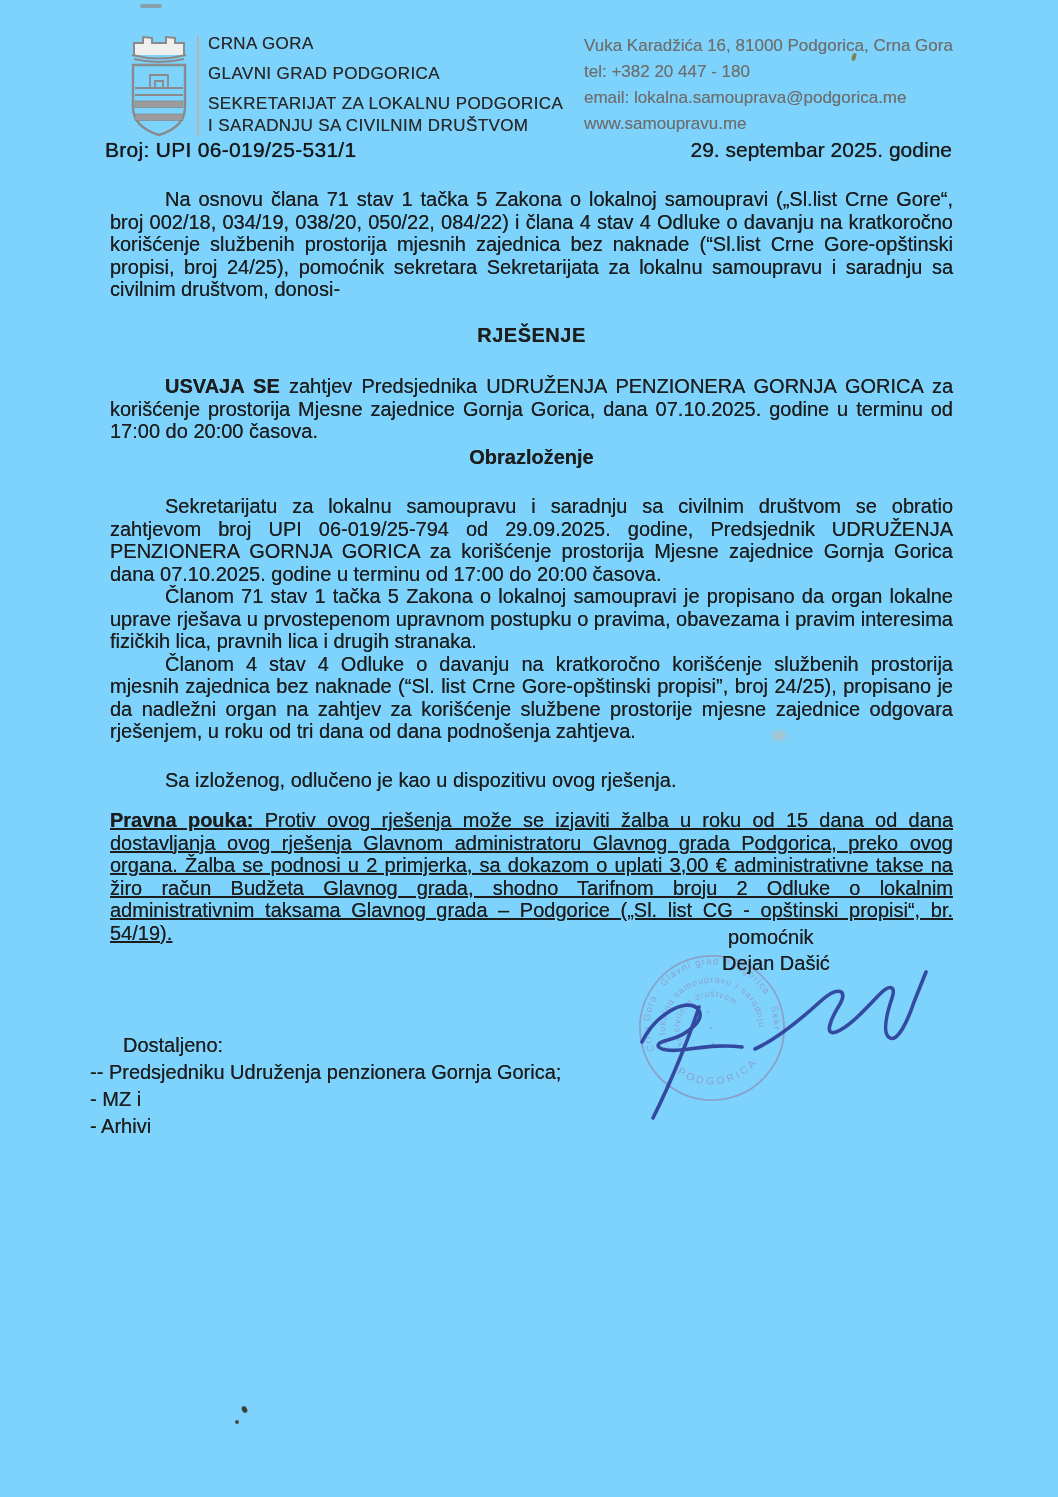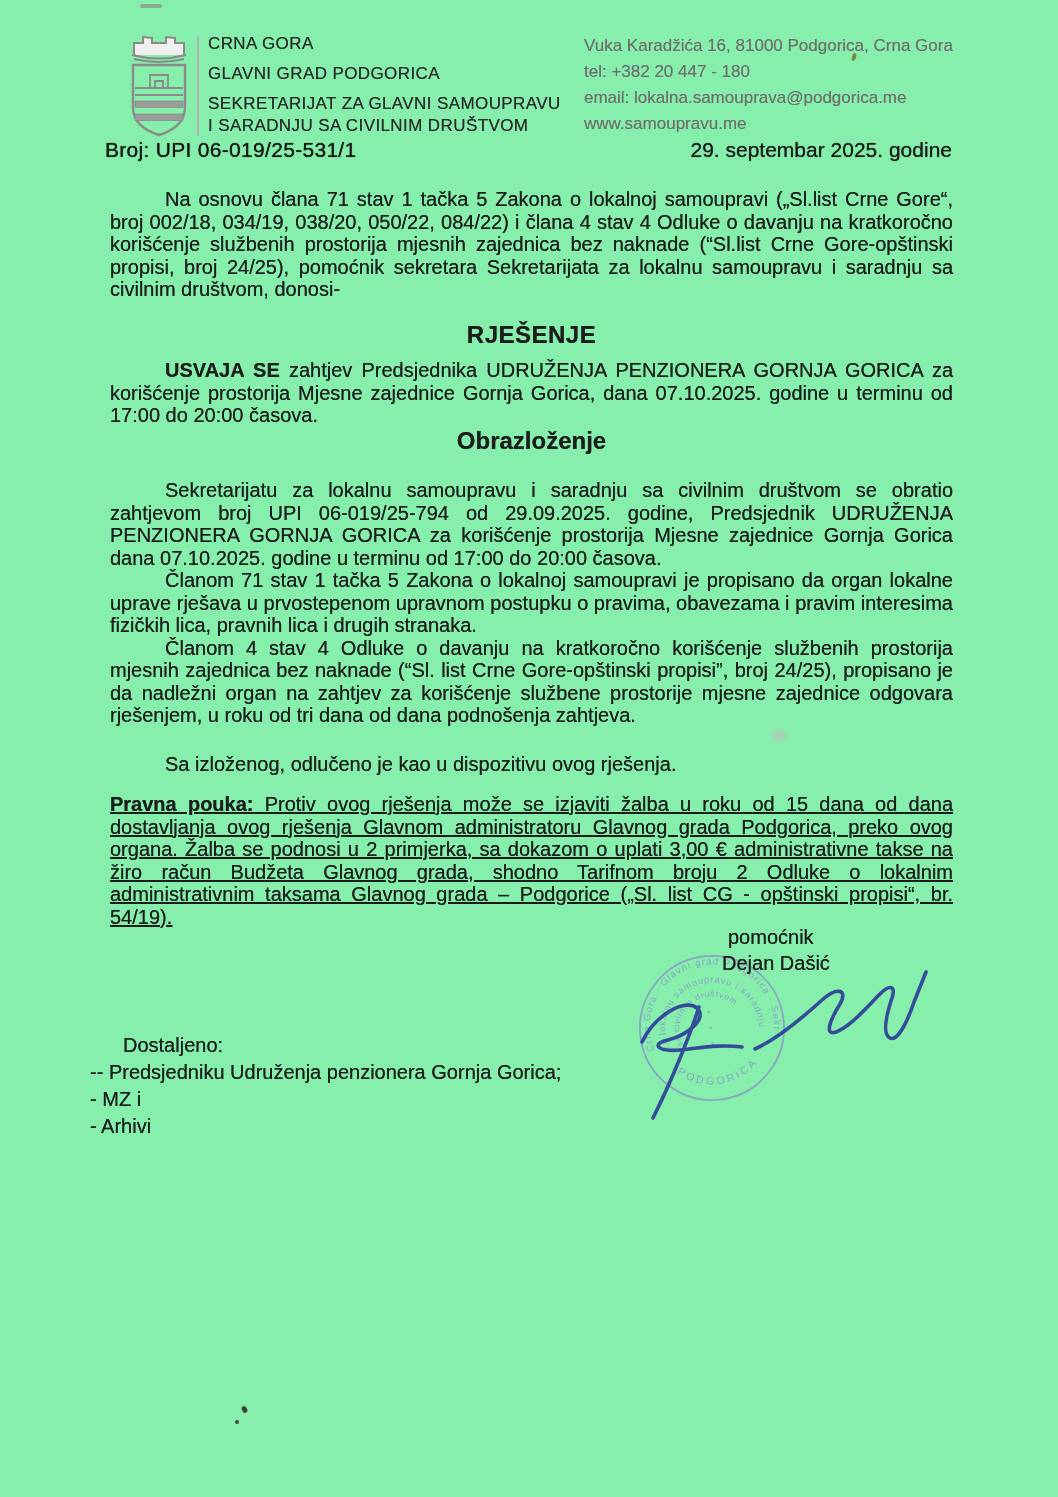--- a/index.html
+++ b/index.html
@@ -1,21 +1,21 @@
 <!DOCTYPE html>
 <html><head>
 <meta charset="utf-8">
 <style>
   * { margin:0; padding:0; box-sizing:border-box; }
   html,body { background:#9a9a9a; }
   .page {
     position:relative;
     width:1058px; height:1497px;
     margin:0 auto;
-    background:#86efac;
+    background:#7dd3fc;
     font-family:"Liberation Sans","DejaVu Sans",sans-serif;
     color:#1d1d1d;
     overflow:hidden;
   }
 
   
   .logo { position:absolute; left:124px; top:31px; width:70px; height:108px; }
   .hdr-divider { position:absolute; left:197px; top:36px; width:2px; height:100px; background:#b3b3b3; }
   .org { position:absolute; left:208px; top:34px; }
   .org div { font-size:17px; letter-spacing:.4px; color:#2a2a2a;
@@ -29,23 +29,23 @@
   .broj { position:absolute; left:105px; top:138px; font-size:21px; color:#151515;
           text-shadow:0 0 .8px rgba(0,0,0,.85); letter-spacing:.3px; }
   .docdate { position:absolute; right:106px; top:138px; font-size:21px; color:#1a1a1a;
              text-shadow:0 0 .7px rgba(0,0,0,.8); }
 
   
   .content { position:absolute; left:110px; top:188px; width:843px;
              font-size:20px; line-height:22.5px; text-align:justify;
              text-shadow:0 0 .55px rgba(20,20,20,.8); }
   .content p.indent { text-indent:55px; }
-  .h-center { text-align:center; font-weight:bold; font-size:24px; }
+  .h-center { text-align:center; font-weight:bold; font-size:20px; }
   .t-rjesenje { margin-top:23px; letter-spacing:.5px; }
-  .p-decision { margin-top:13px; }
+  .p-decision { margin-top:29px; }
   .t-obraz { margin-top:3px; }
   .p-first { margin-top:27px; }
   .p-zakljucak { margin-top:26px; text-align:left; }
   .p-pouka { margin-top:18px;text-decoration:underline; }
 
   
   .sig-name { position:absolute; left:722px; top:952px; font-size:20px;
               text-shadow:0 0 .5px rgba(20,20,20,.8); }
   .sig-role { position:absolute; left:728px; top:926px; font-size:20px;
               text-shadow:0 0 .5px rgba(20,20,20,.8); }
@@ -86,21 +86,21 @@
     </g>
     <rect x="11" y="70" width="48" height="6.5" fill="#9c9c9c" stroke="#7f7f7f" stroke-width=".6"></rect>
     <rect x="11" y="83" width="48" height="6.5" fill="#9c9c9c" stroke="#7f7f7f" stroke-width=".6"></rect>
   </svg>
 
   <div class="hdr-divider"></div>
 
   <div class="org">
     <div class="l0">CRNA GORA</div>
     <div class="l1">GLAVNI GRAD PODGORICA</div>
-    <div class="l2">SEKRETARIJAT ZA GLAVNI SAMOUPRAVU</div>
+    <div class="l2">SEKRETARIJAT ZA LOKALNU PODGORICA</div>
     <div class="l3">I SARADNJU SA CIVILNIM DRUŠTVOM</div>
   </div>
 
   <div class="contact">
     <div>Vuka Karadžića 16, 81000 Podgorica, Crna Gora</div>
     <div>tel: +382 20 447 - 180</div>
     <div>email: lokalna.samouprava@podgorica.me</div>
     <div>www.samoupravu.me</div>
   </div>
 

